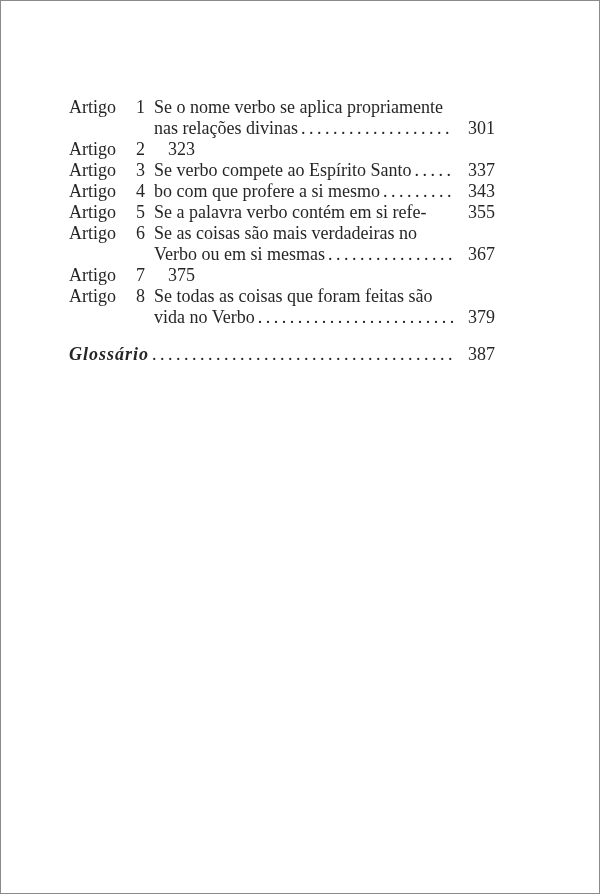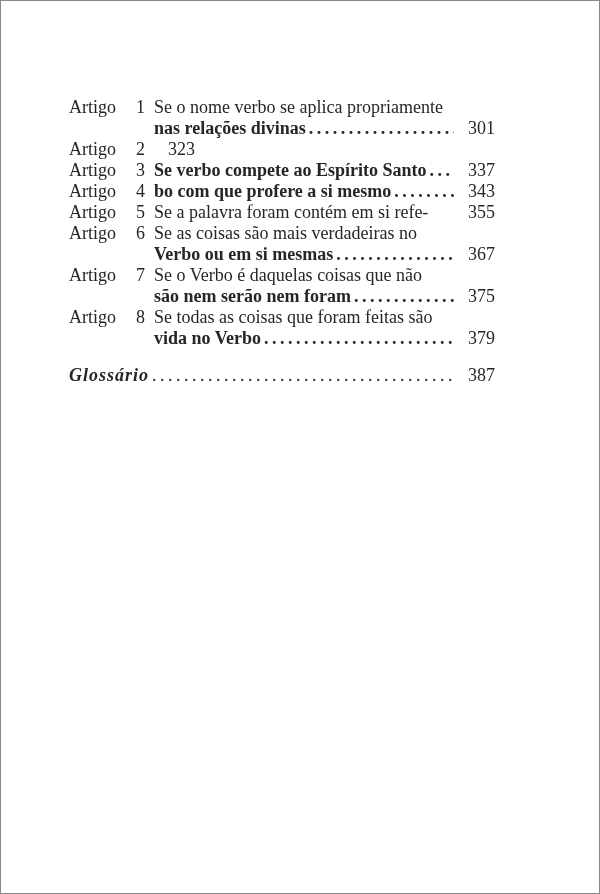--- a/index.html
+++ b/index.html
@@ -48,21 +48,20 @@
     align-self: flex-end;
   }
   
   .j {
     text-align: justify;
     text-align-last: justify;
   }
   
   .ll {
     display: flex;
-    font-weight: bold;
   }
   .ll .txt {
     flex: none;
     white-space: nowrap;
   }
   .leader {
     flex: 1 1 auto;
     overflow: hidden;
     white-space: nowrap;
     padding-left: 3px;
@@ -129,48 +128,41 @@
             <span class="leader"></span>
           </span>
       </span>
       <span class="pg">343</span>
     </div>
 
     <div class="entry">
       <span class="lbl">Artigo</span>
       <span class="num">5</span>
       <span class="body">
-        <span class="j">Se a palavra foram contém em si refe-</span>
+        <span class="j">Se a palavra verbo contém em si refe-</span>
       </span>
       <span class="pg">355</span>
     </div>
 
     <div class="entry">
       <span class="lbl">Artigo</span>
       <span class="num">6</span>
       <span class="body">
         <span class="j">Se as coisas são mais verdadeiras no</span>
         <span class="ll">
             <span class="txt">Verbo ou em si mesmas</span>
             <span class="leader"></span>
           </span>
       </span>
       <span class="pg">367</span>
     </div>
 
     <div class="entry">
       <span class="lbl">Artigo</span>
       <span class="num">7</span>
-      <span class="body">
-        <span class="j">Se o Verbo é daquelas coisas que não</span>
-        <span class="ll">
-            <span class="txt">são nem serão nem foram</span>
-            <span class="leader"></span>
-          </span>
-      </span>
       <span class="pg">375</span>
     </div>
 
     <div class="entry">
       <span class="lbl">Artigo</span>
       <span class="num">8</span>
       <span class="body">
         <span class="j">Se todas as coisas que foram feitas são</span>
         <span class="ll">
             <span class="txt">vida no Verbo</span>

